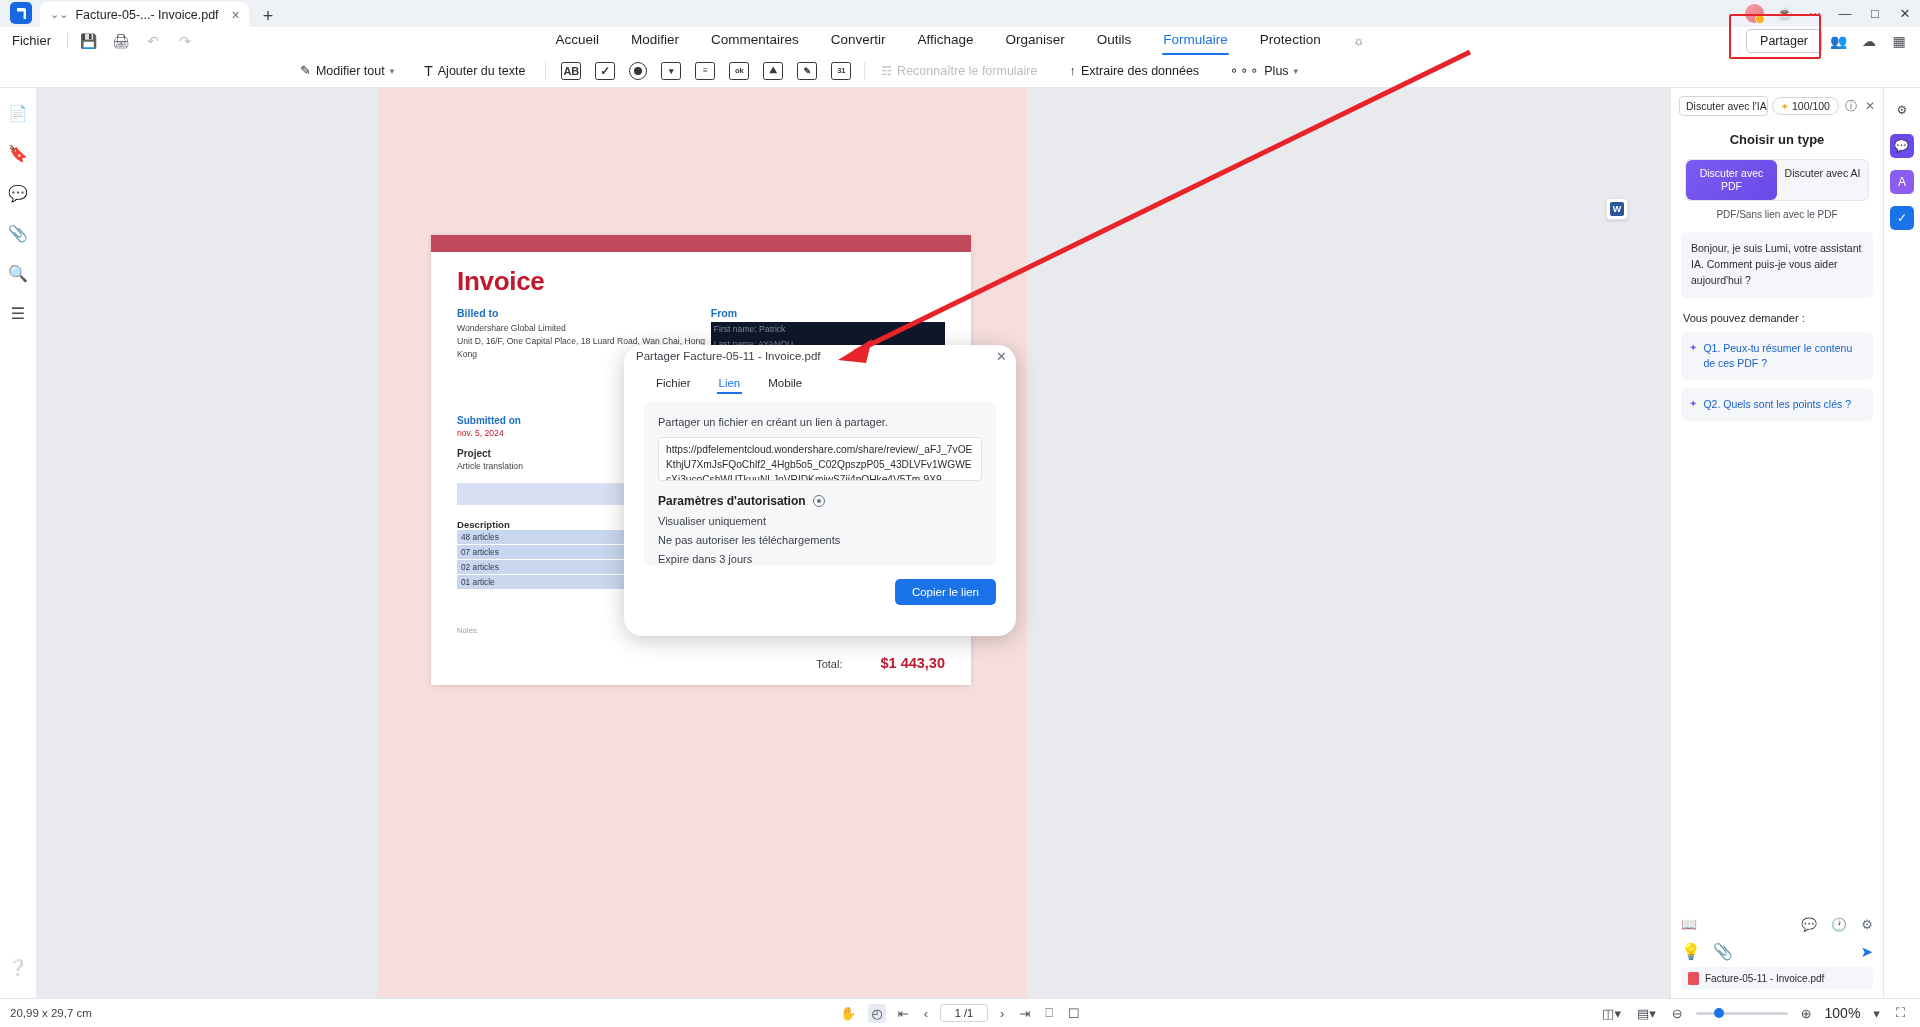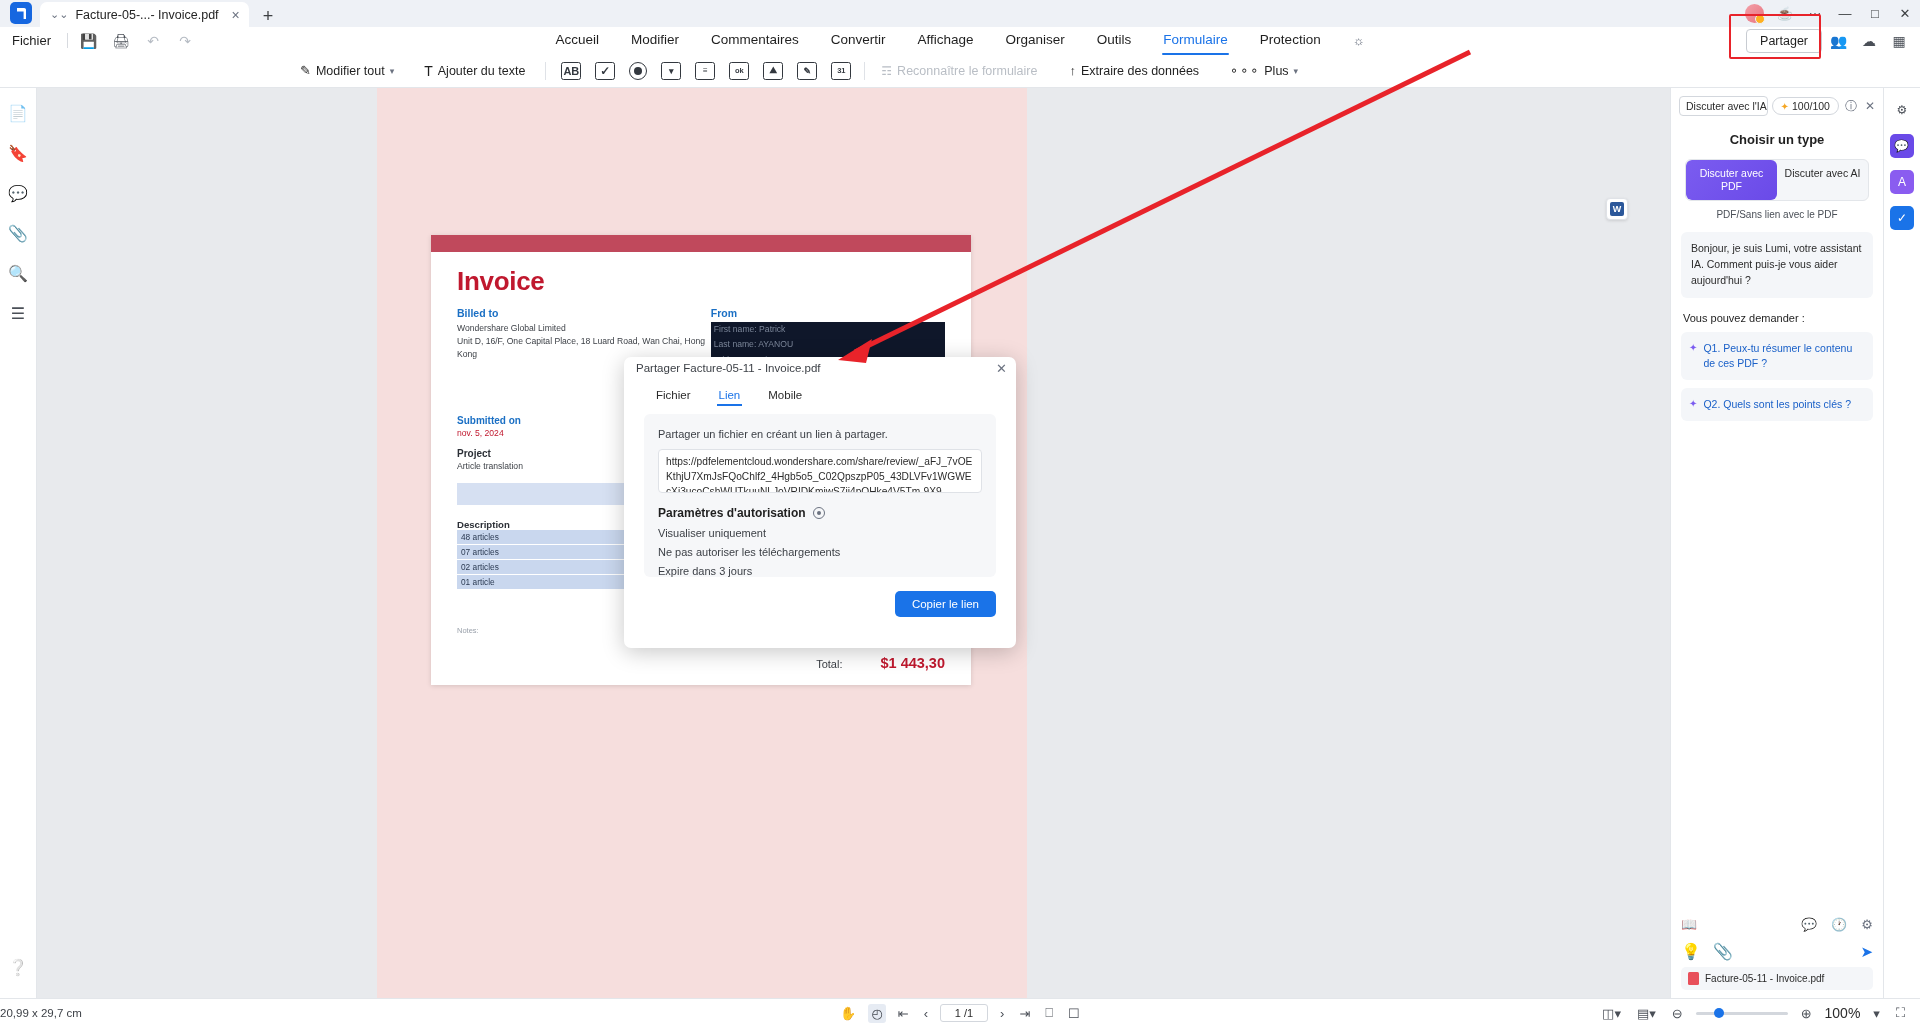--- a/index.html
+++ b/index.html
@@ -246,21 +246,21 @@
     display:flex; flex-direction:column; align-items:center; padding-top:10px; gap:12px;
   }
   .rr-ic { width:24px;height:24px;border-radius:5px;display:flex;align-items:center;
     justify-content:center; font-size:12px; color:#fff; cursor:pointer; }
 
   
   .statusbar {
     height:29px; background:#fff; border-top:1px solid #e3e6ea;
     display:flex; align-items:center; position:relative; font-size:11.5px; color:#3b3f45;
   }
-  .sb-left { padding-left:0; color:#3b3f45; font-size:11.5px; }
+  .sb-left { padding-left:10px; color:#3b3f45; font-size:11.5px; }
   .sb-center {
     position:absolute; left:0; right:0; display:flex; align-items:center;
     justify-content:center; gap:9px; pointer-events:none;
   }
   .sb-center > * { pointer-events:auto; }
   .sb-ic { color:#4a4f57; font-size:13px; cursor:pointer; padding:2px 3px; }
   .sb-ic.sel { background:#e6ebf3; border-radius:3px; }
   .pagebox {
     border:1px solid #d3d7dd; border-radius:3px; font-size:11px; padding:2px 8px;
     min-width:48px; text-align:center; color:#2b2b2b;
@@ -270,22 +270,22 @@
   }
   .slider { width:92px; height:3px; background:#d3d7dd; border-radius:2px; position:relative; }
   .slider .knob {
     position:absolute; left:18px; top:-3.5px; width:10px;height:10px;border-radius:50%;
     background:#1a73e8;
   }
   .zoomlbl { font-size:14px; color:#2b2b2b; }
 
   
   .modal {
-    position:absolute; left:587px; top:269px; width:392px; height:291px;
-    background:#fff; border-radius:7px; box-shadow:0 4px 22px rgba(0,0,0,.22);
+    position:absolute; left:587px; top:257px; width:392px; height:291px;
+    background:#fff; border-radius:18px; box-shadow:0 4px 22px rgba(0,0,0,.22);
     overflow:hidden; z-index:60;
   }
   .modal-title {
     height:22px; display:flex; align-items:center; padding:0 12px;
     font-size:11.5px; color:#3b3f45; position:relative;
   }
   .modal-close {
     position:absolute; right:9px; top:4px; font-size:13px; color:#6b7280; cursor:pointer;
   }
   .modal-tabs {

